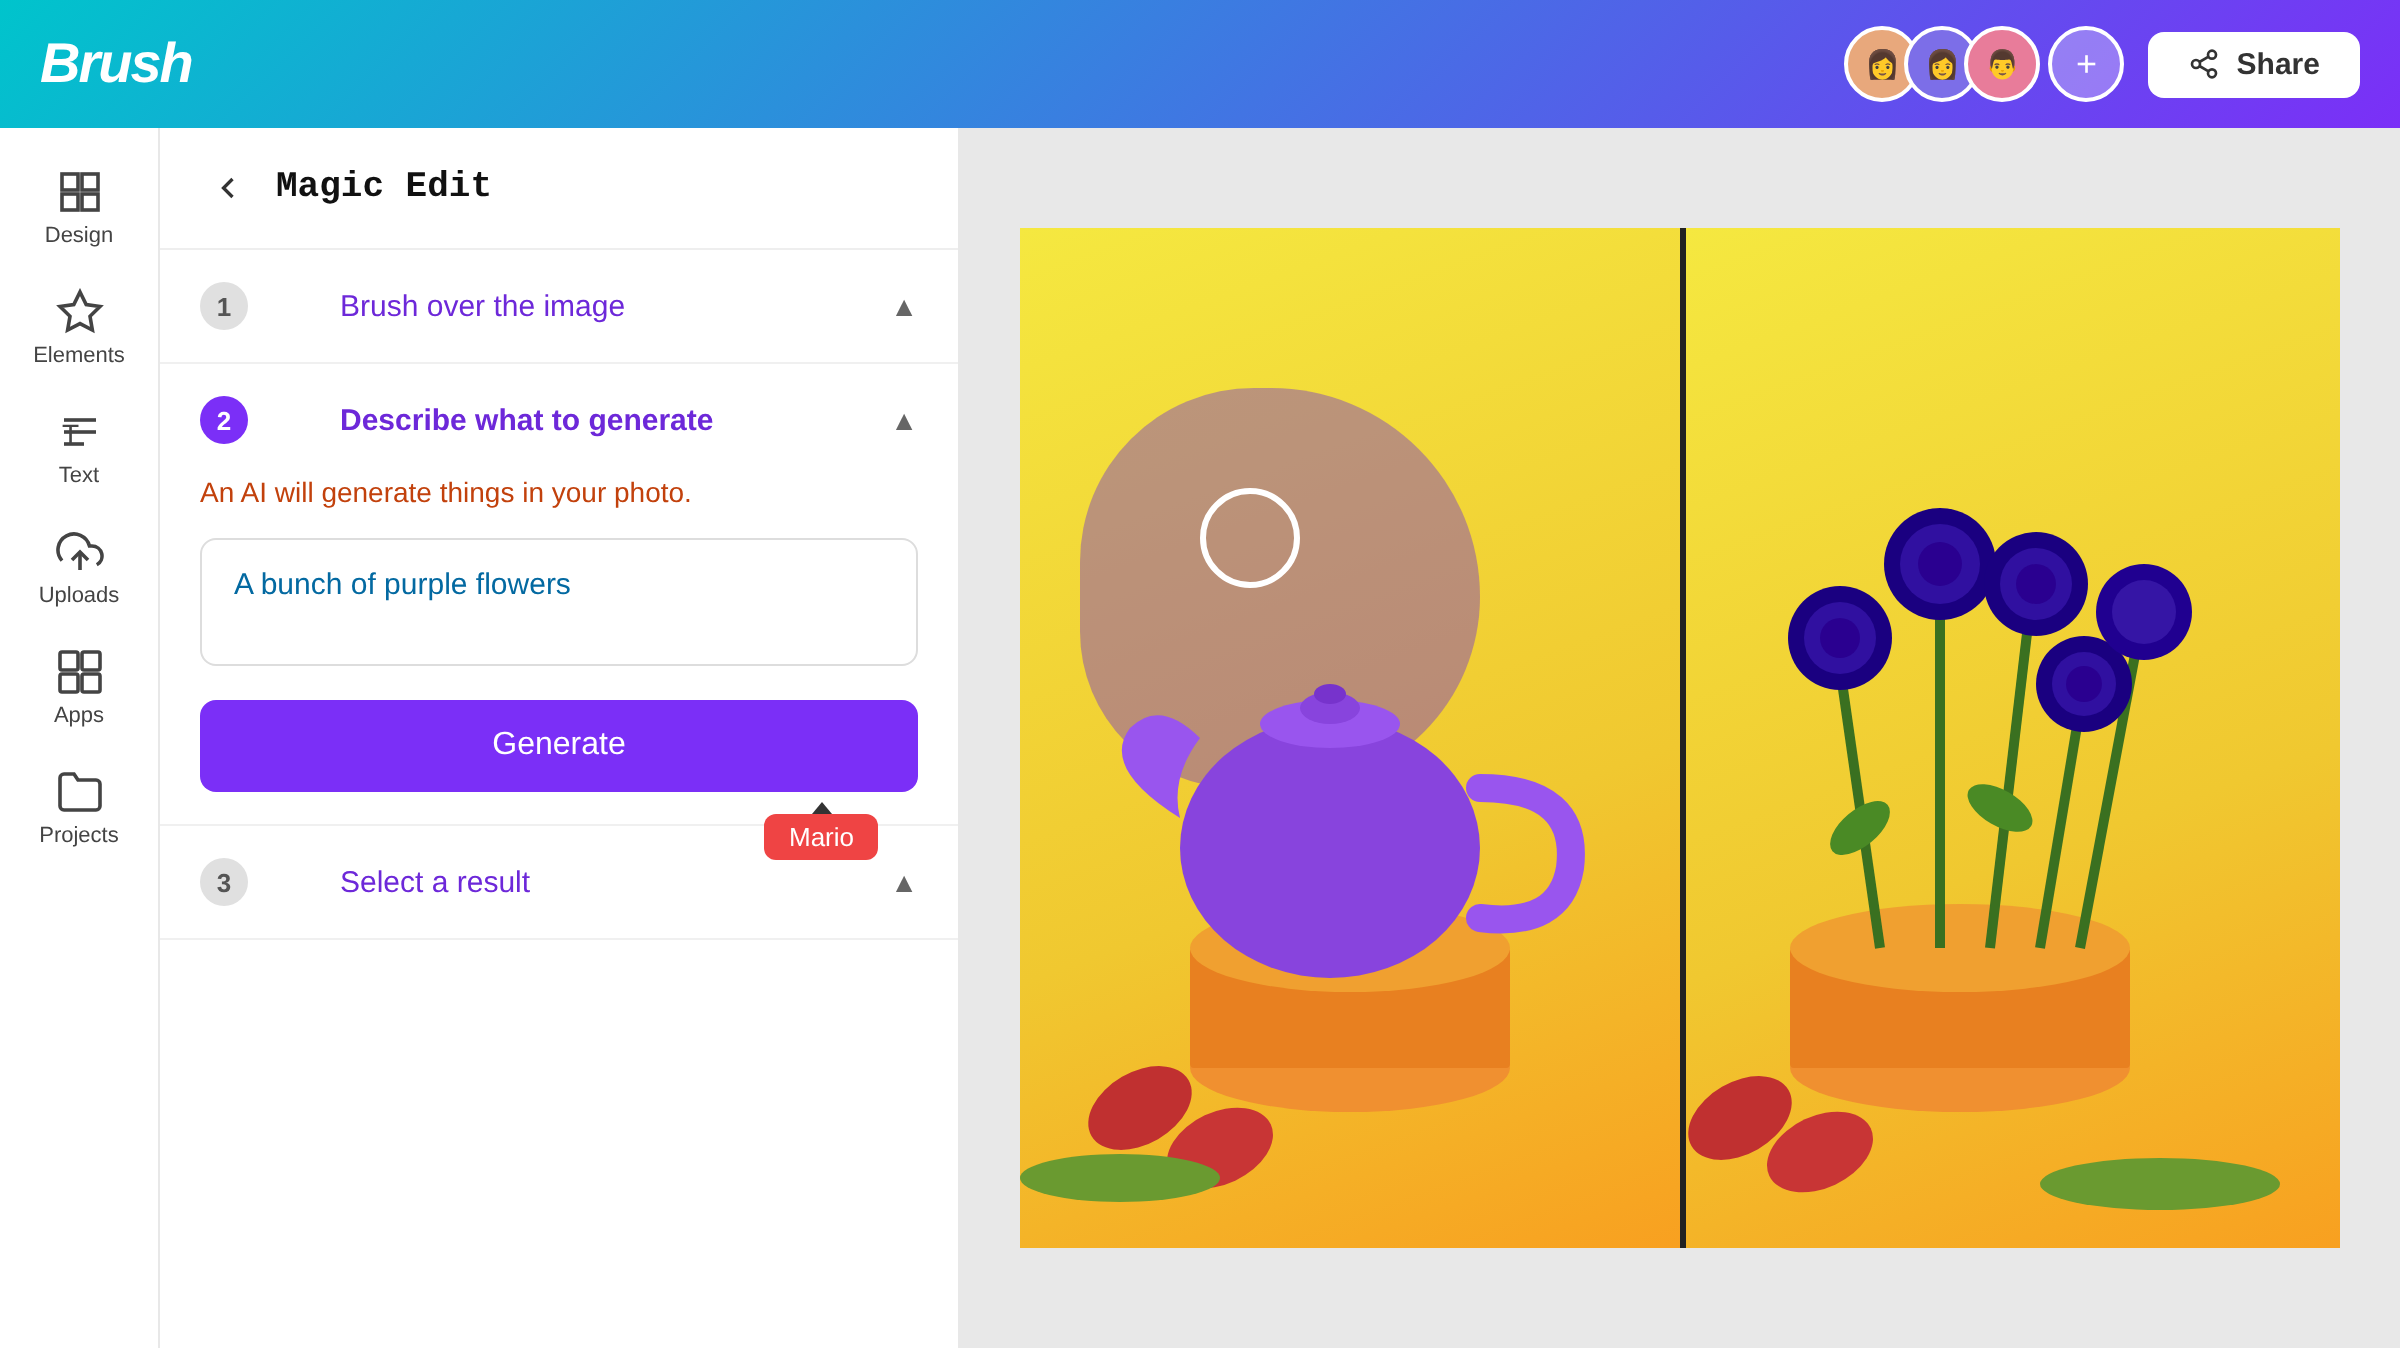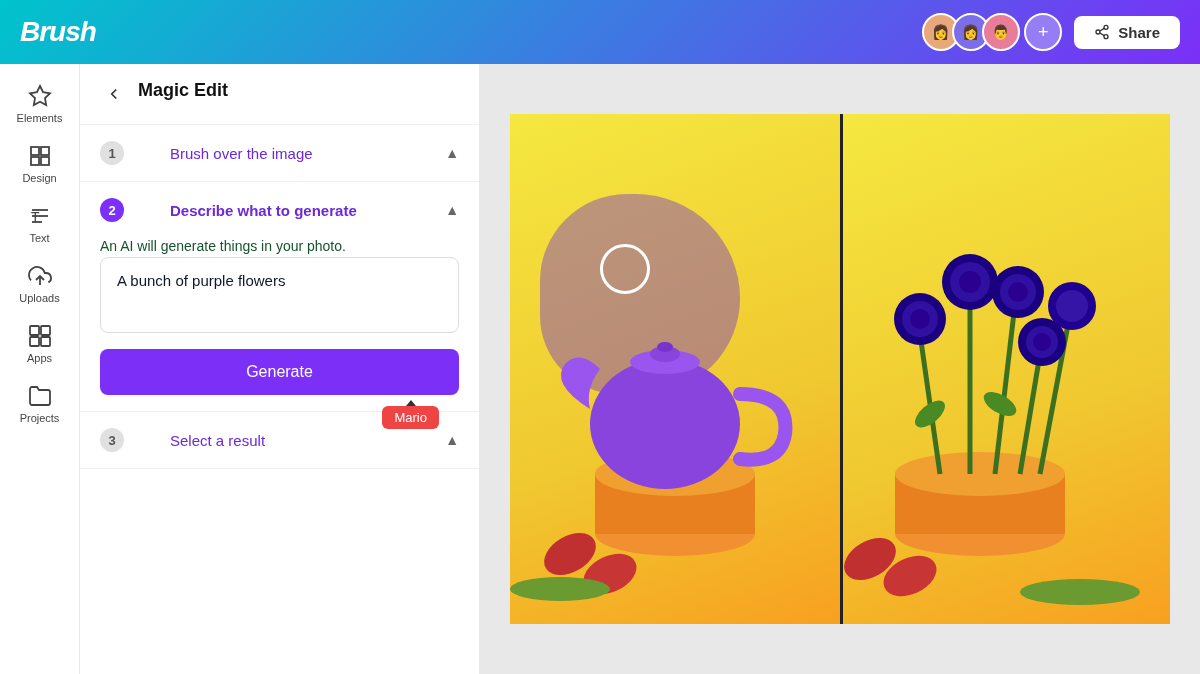--- a/index.html
+++ b/index.html
@@ -120,23 +120,25 @@
     
     .panel {
       width: 400px;
       background: #fff;
       border-right: 1px solid #e8e8e8;
       overflow-y: auto;
       flex-shrink: 0;
     }
     .panel-header {
       display: flex;
+      align-items: center;
       padding: 16px 20px;
       gap: 10px;
       border-bottom: 1px solid #eee;
+      font-family: Liberation Mono, monospace;
     }
     .back-btn {
       width: 28px;
       height: 28px;
       display: flex;
       align-items: center;
       justify-content: center;
       cursor: pointer;
       border-radius: 50%;
     }
@@ -192,33 +194,33 @@
       color: #666;
       font-size: 14px;
     }
 
     
     .step-content {
       margin-top: 14px;
     }
     .step-description {
       font-size: 14px;
-      color: #14532d;
-      margin-bottom: 0;
+      color: #c2410c;
+      margin-bottom: 12px;
       line-height: 1.5;
     }
     .text-input-area {
       width: 100%;
       border: 1.5px solid #ddd;
       border-radius: 8px;
       padding: 14px 16px;
       font-size: 15px;
-      color: #0f172a;
+      color: #0369a1;
       resize: none;
-      height: 76px;
+      height: 64px;
       font-family: inherit;
       outline: none;
     }
     .generate-btn {
       width: 100%;
       background: #7b2ff7;
       color: white;
       border: none;
       border-radius: 8px;
       padding: 14px;
@@ -362,33 +364,33 @@
     </button>
   </div>
 </div>
 
 <div class="main">
 
   <div class="sidebar-icons">
 
     <div class="sidebar-icon-item">
       <svg viewBox="0 0 24 24" fill="none" stroke="#444" stroke-width="1.8">
-        <polygon points="12,2 15.09,8.26 22,9.27 17,14.14 18.18,21.02 12,17.77 5.82,21.02 7,14.14 2,9.27 8.91,8.26"></polygon>
-      </svg>
-      <span class="sidebar-icon-label">Elements</span>
-    </div>
-
-    <div class="sidebar-icon-item">
-      <svg viewBox="0 0 24 24" fill="none" stroke="#444" stroke-width="1.8">
         <rect x="3" y="3" width="8" height="8"></rect>
           <rect x="13" y="3" width="8" height="8"></rect>
         <rect x="3" y="13" width="8" height="8"></rect>
           <rect x="13" y="13" width="8" height="8"></rect>
       </svg>
       <span class="sidebar-icon-label">Design</span>
+    </div>
+
+    <div class="sidebar-icon-item">
+      <svg viewBox="0 0 24 24" fill="none" stroke="#444" stroke-width="1.8">
+        <polygon points="12,2 15.09,8.26 22,9.27 17,14.14 18.18,21.02 12,17.77 5.82,21.02 7,14.14 2,9.27 8.91,8.26"></polygon>
+      </svg>
+      <span class="sidebar-icon-label">Elements</span>
     </div>
 
     <div class="sidebar-icon-item">
       <svg viewBox="0 0 24 24" fill="none" stroke="#444" stroke-width="1.8">
         <line x1="4" y1="6" x2="20" y2="6"></line>
           <line x1="4" y1="12" x2="20" y2="12"></line>
         <line x1="4" y1="18" x2="14" y2="18"></line>
         <text x="3" y="18" font-size="14" fill="#444" stroke="none">T</text>
       </svg>
       <span class="sidebar-icon-label">Text</span>

